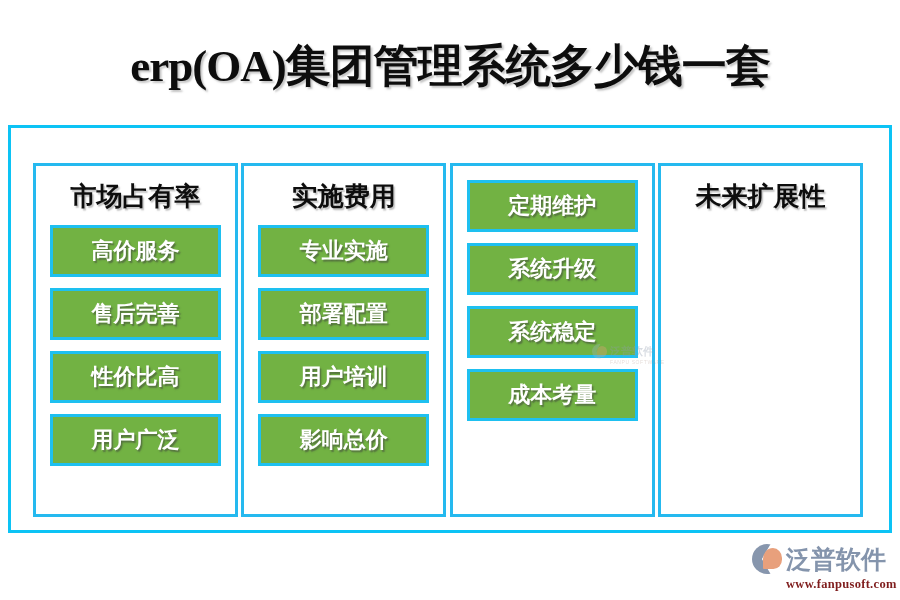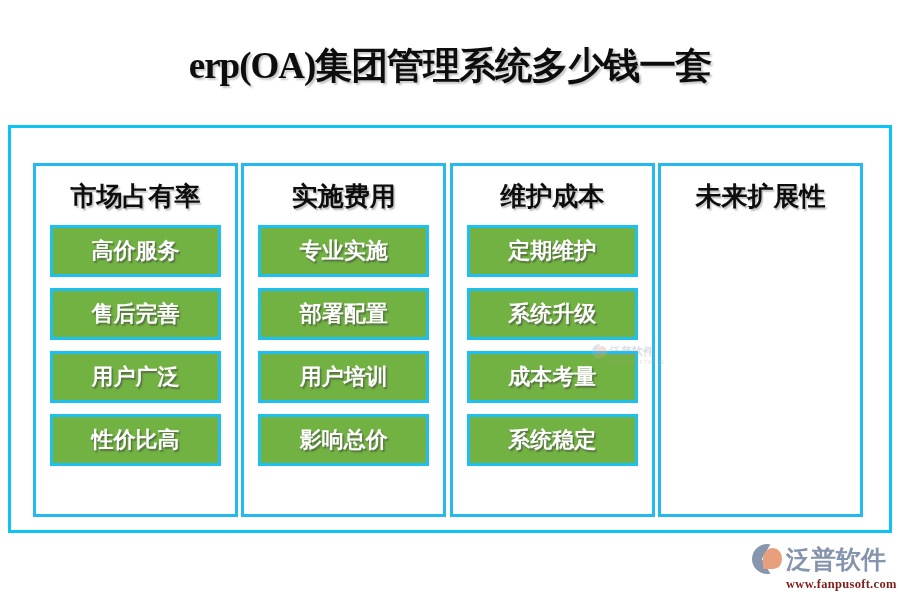--- a/index.html
+++ b/index.html
@@ -23,21 +23,21 @@
     background: #ffffff;
   }
 
   
   .title {
     position: absolute;
     left: 0;
     top: 36px;
     width: 900px;
     text-align: center;
-    font-size: 37px;
+    font-size: 45px;
     line-height: 60px;
     font-weight: 700;
     color: #0d0d0d;
     letter-spacing: -1px;
     text-shadow: 2px 2px 2px rgba(150,150,150,0.55);
     white-space: nowrap;
     font-family: "Liberation Serif", "DejaVu Serif", serif;
   }
 
   
@@ -234,42 +234,41 @@
 
   <div class="outer-frame"></div>
 
   <div class="columns">
 
     <div class="column">
       <div class="col-header">市场占有率</div>
       <div class="col-items">
         <div class="item-box">高价服务</div>
         <div class="item-box">售后完善</div>
+        <div class="item-box">性价比高</div>
         <div class="item-box">用户广泛</div>
-        <div class="item-box">性价比高</div>
       </div>
     </div>
 
     <div class="column">
       <div class="col-header">实施费用</div>
       <div class="col-items">
         <div class="item-box">专业实施</div>
         <div class="item-box">部署配置</div>
         <div class="item-box">用户培训</div>
         <div class="item-box">影响总价</div>
       </div>
     </div>
 
     <div class="column">
-      <div class="col-header">维护成本</div>
       <div class="col-items">
         <div class="item-box">定期维护</div>
         <div class="item-box">系统升级</div>
+        <div class="item-box">系统稳定</div>
         <div class="item-box">成本考量</div>
-        <div class="item-box">系统稳定</div>
       </div>
     </div>
 
     <div class="column">
       <div class="col-header">未来扩展性</div>
     </div>
 
   </div>
 
   <div class="center-watermark">

